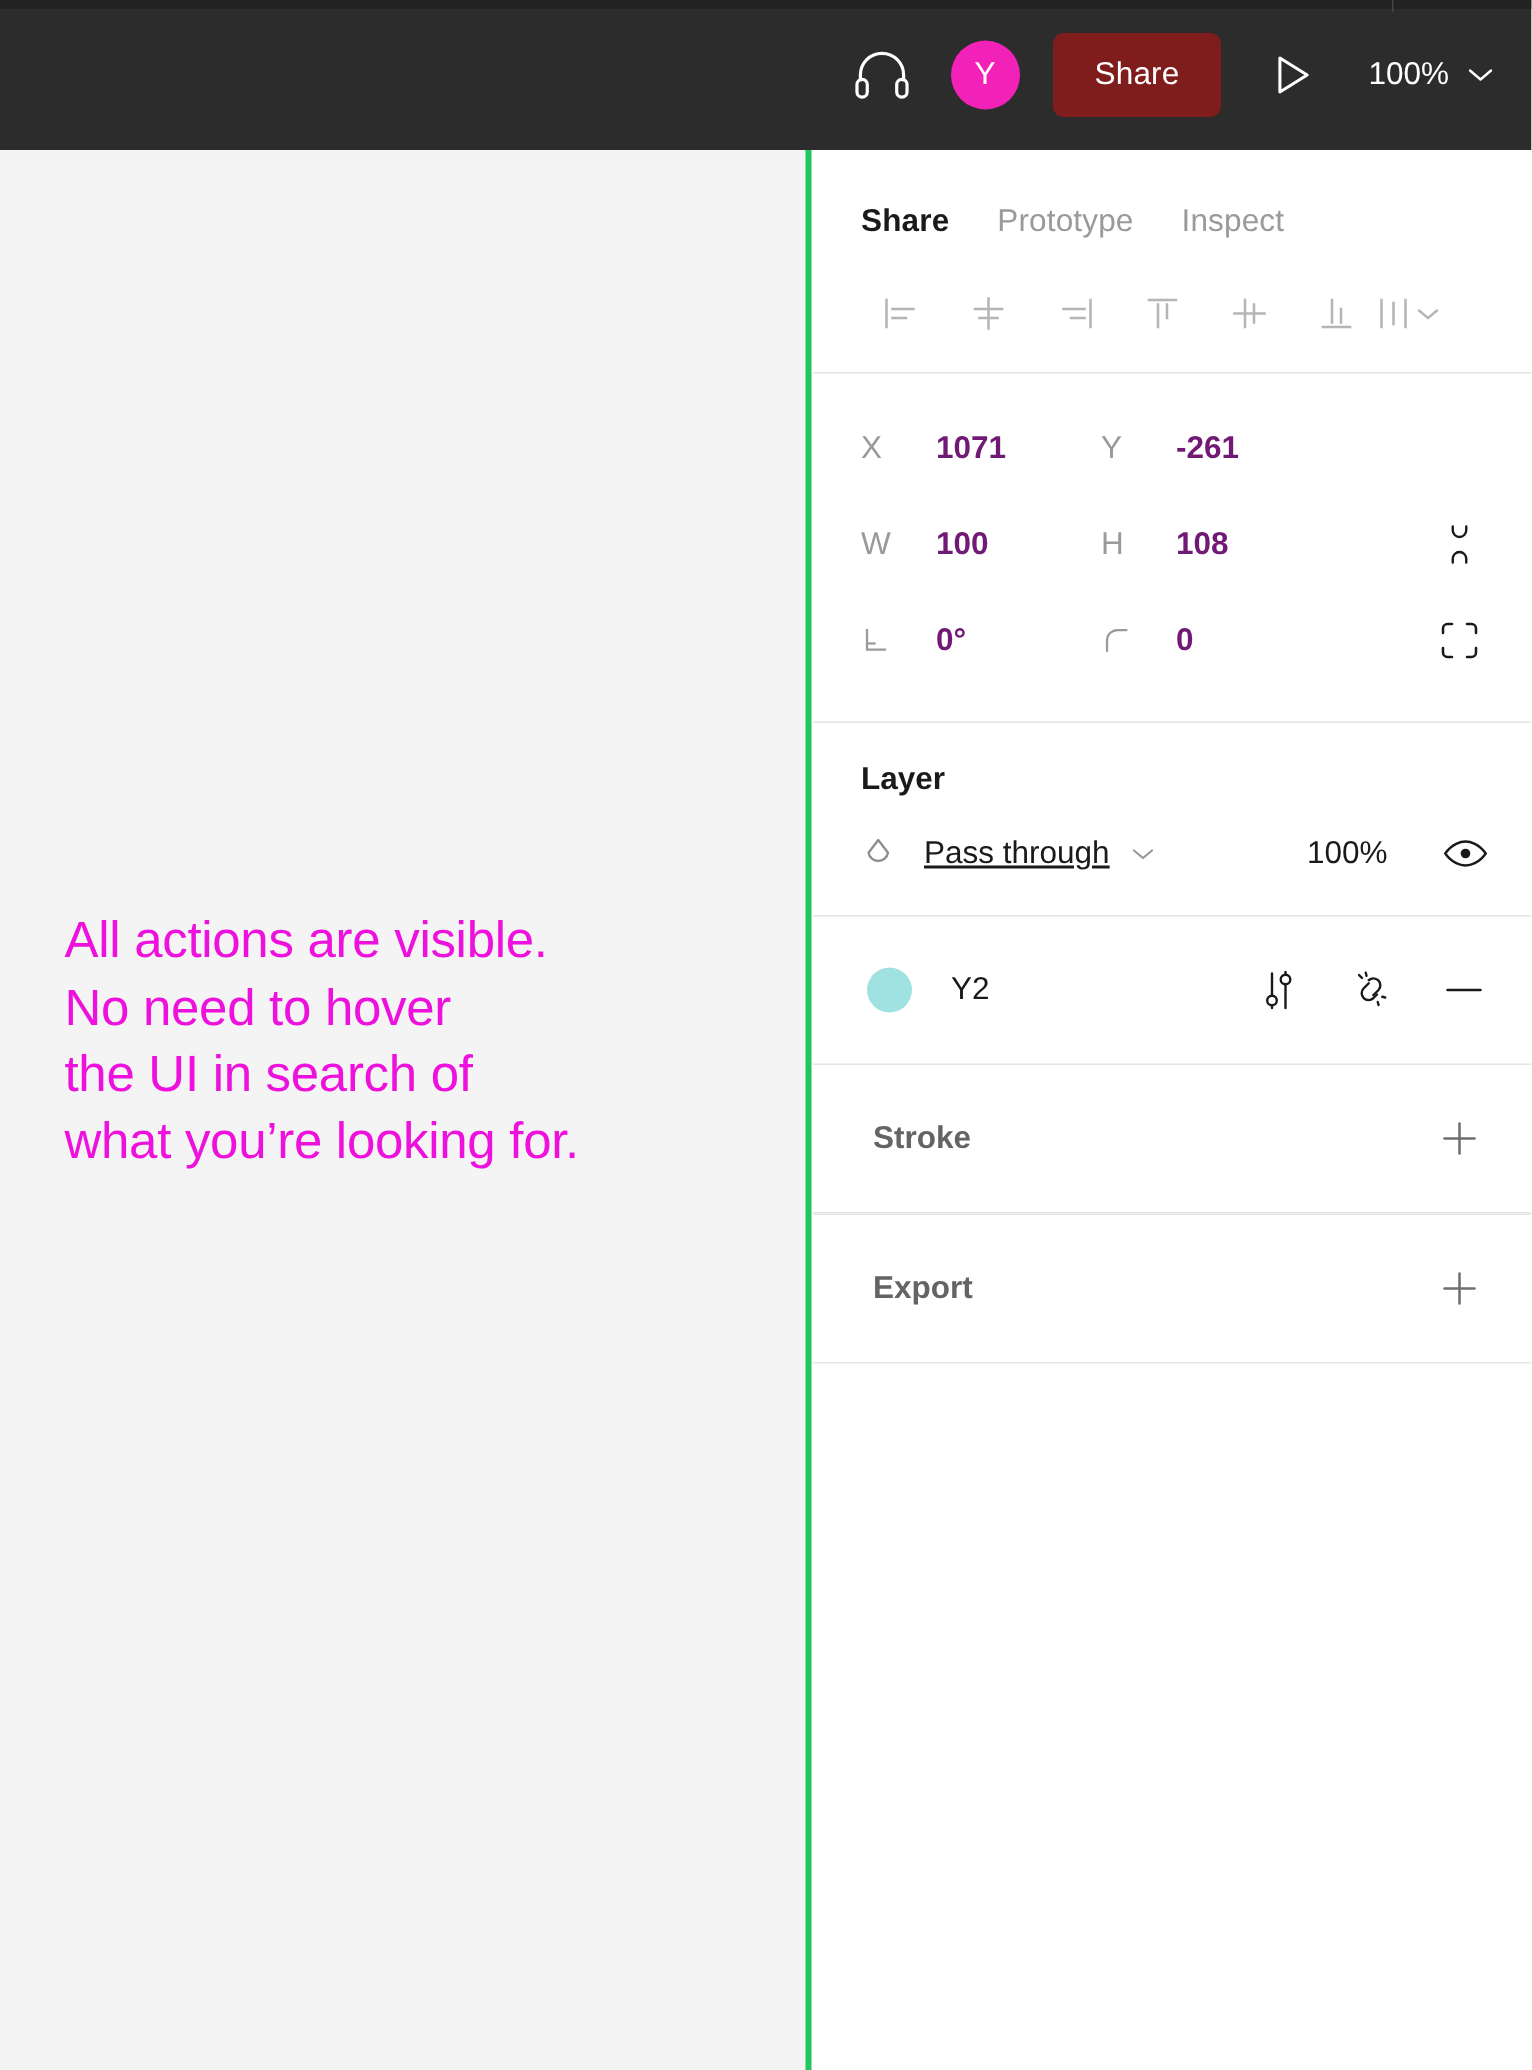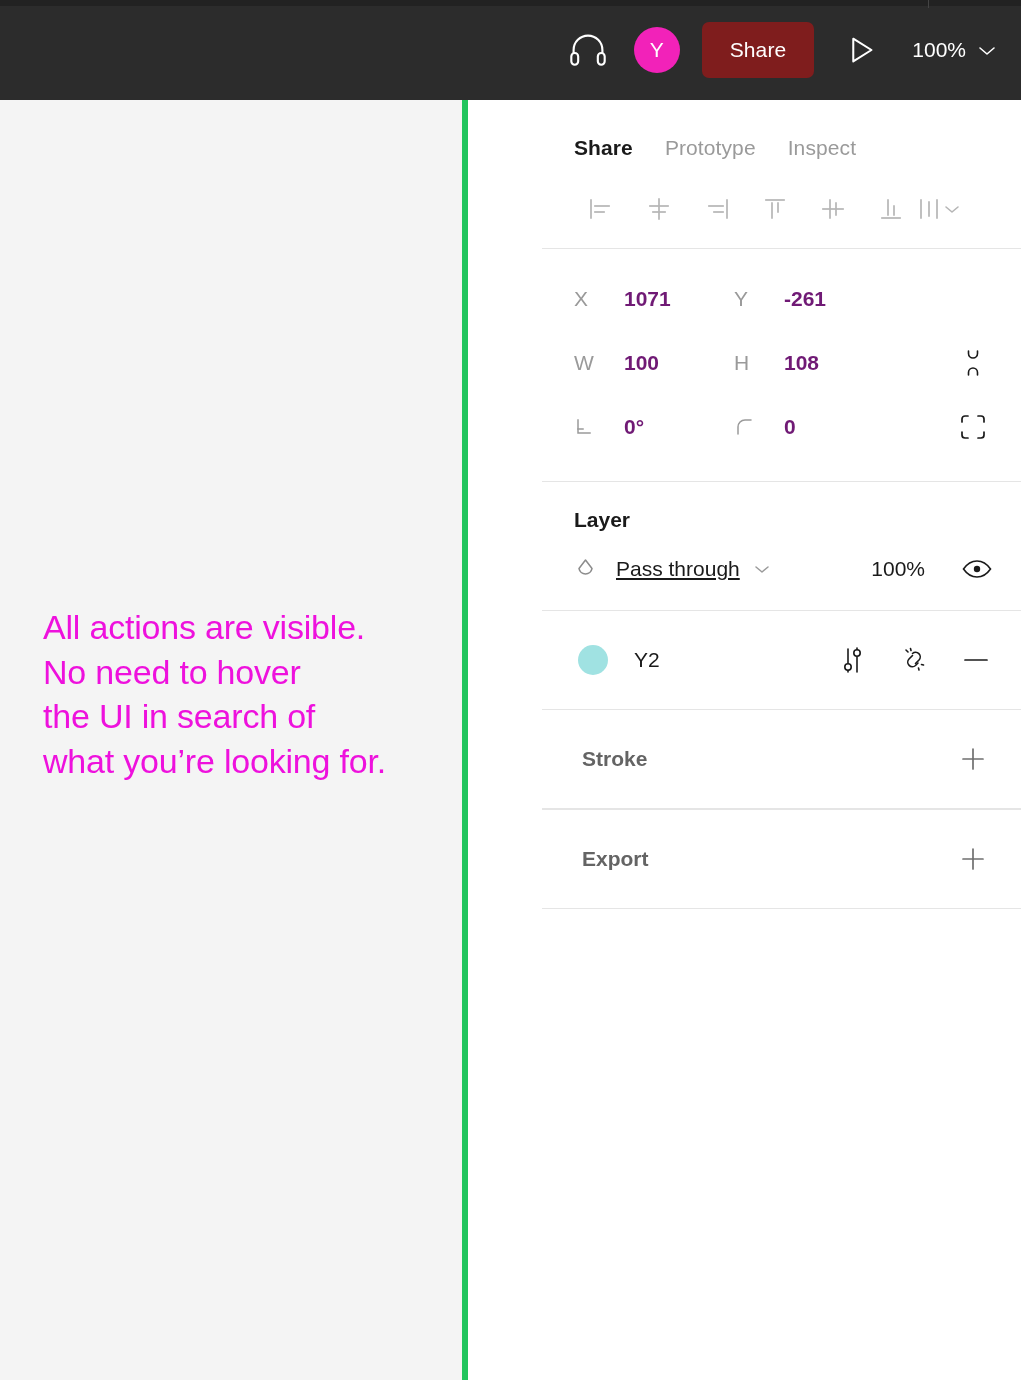--- a/index.html
+++ b/index.html
@@ -97,24 +97,24 @@
     font-size: 21px;
     cursor: pointer;
     padding-left: 16px;
     padding-right: 6px;
   }
 
   
   #canvas {
     position: absolute;
     top: 100px; left: 0;
-    width: 468px;
+    width: 541px;
     height: 1280px;
     background: #f4f4f4;
-    border-right: 6px solid #22c55e;
+    border-right: 4px solid #22c55e;
   }
   #canvas-note {
     position: absolute;
     left: 43px;
     top: 505px;
     font-size: 34px;
     line-height: 44.5px;
     color: #ee11dd;
     letter-spacing: -0.2px;
     white-space: pre-line;

